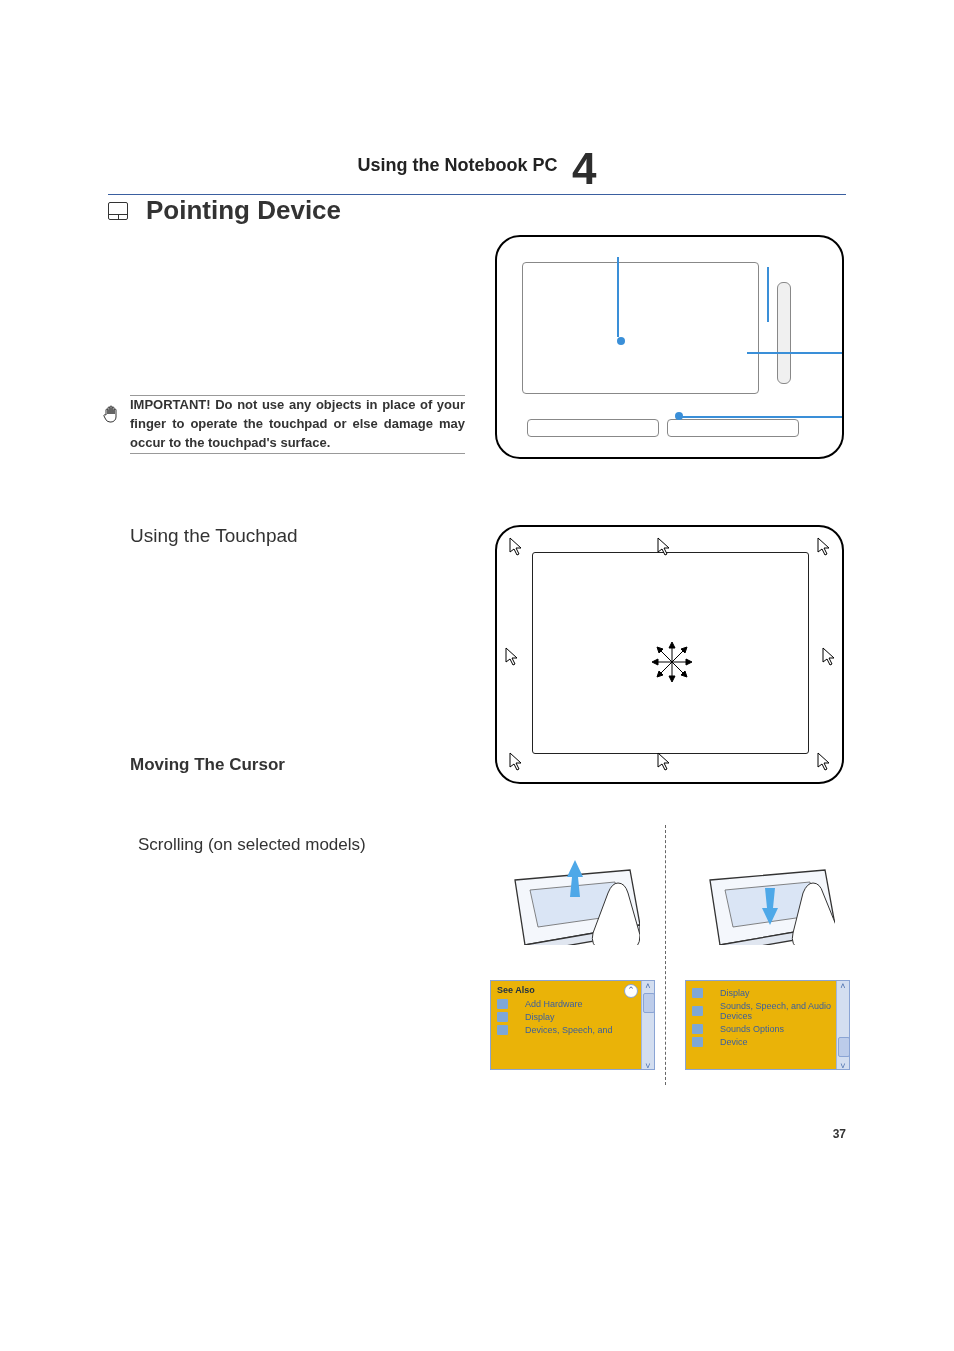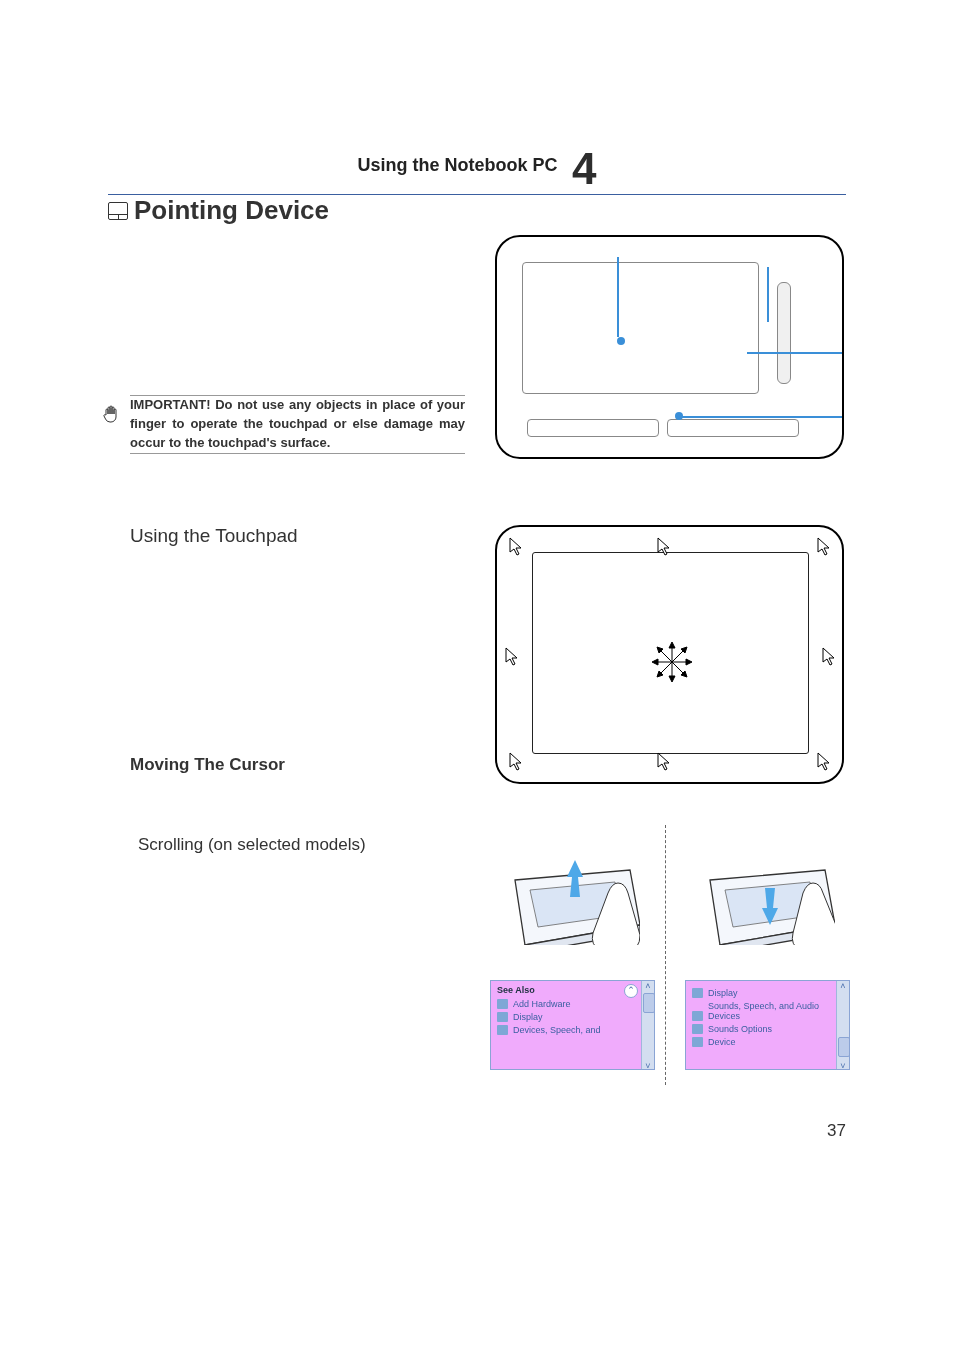--- a/index.html
+++ b/index.html
@@ -42,21 +42,21 @@
   }
   .section-title {
     position: absolute;
     top: 195px;
     left: 108px;
     font-size: 26px;
     font-weight: bold;
     color: #333;
     display: flex;
     align-items: center;
-    gap: 6px;
+    gap: 18px;
   }
   .touchpad-icon {
     width: 18px;
     height: 16px;
     border: 1.2px solid #333;
     border-radius: 2px;
     position: relative;
     display: inline-block;
   }
   .touchpad-icon::after {
@@ -209,31 +209,31 @@
     position: absolute;
     width: 150px;
     height: 90px;
     top: 30px;
   }
   .win-panel {
     position: absolute;
     width: 165px;
     height: 90px;
     border: 1px solid #8aa4d4;
-    background: #f0abfc;
+    background: #eab308;
     font-size: 9px;
     color: #3a5fa0;
     padding: 4px 6px;
     box-sizing: border-box;
     overflow: hidden;
   }
   .win-panel .row {
     display: flex;
-    align-items: flex-end;
-    gap: 5px;
+    align-items: center;
+    gap: 17px;
     margin: 3px 0;
   }
   .win-panel .see-also {
     font-weight: bold;
     color: #234;
     margin-bottom: 4px;
   }
   .win-panel .scroll-right {
     position: absolute;
     right: 0;
@@ -272,22 +272,22 @@
     font-size: 9px;
     text-align: center;
     line-height: 10px;
     color: #3a5fa0;
     background: #fff;
   }
   .page-num {
     position: absolute;
     bottom: 210px;
     right: 108px;
-    font-size: 17px;
-    font-weight: normal;
+    font-size: 12px;
+    font-weight: bold;
     color: #333;
   }
   .mini-ico {
     width: 11px;
     height: 10px;
     background: #7ea7d6;
     border-radius: 1px;
     flex-shrink: 0;
   }
 </style>

